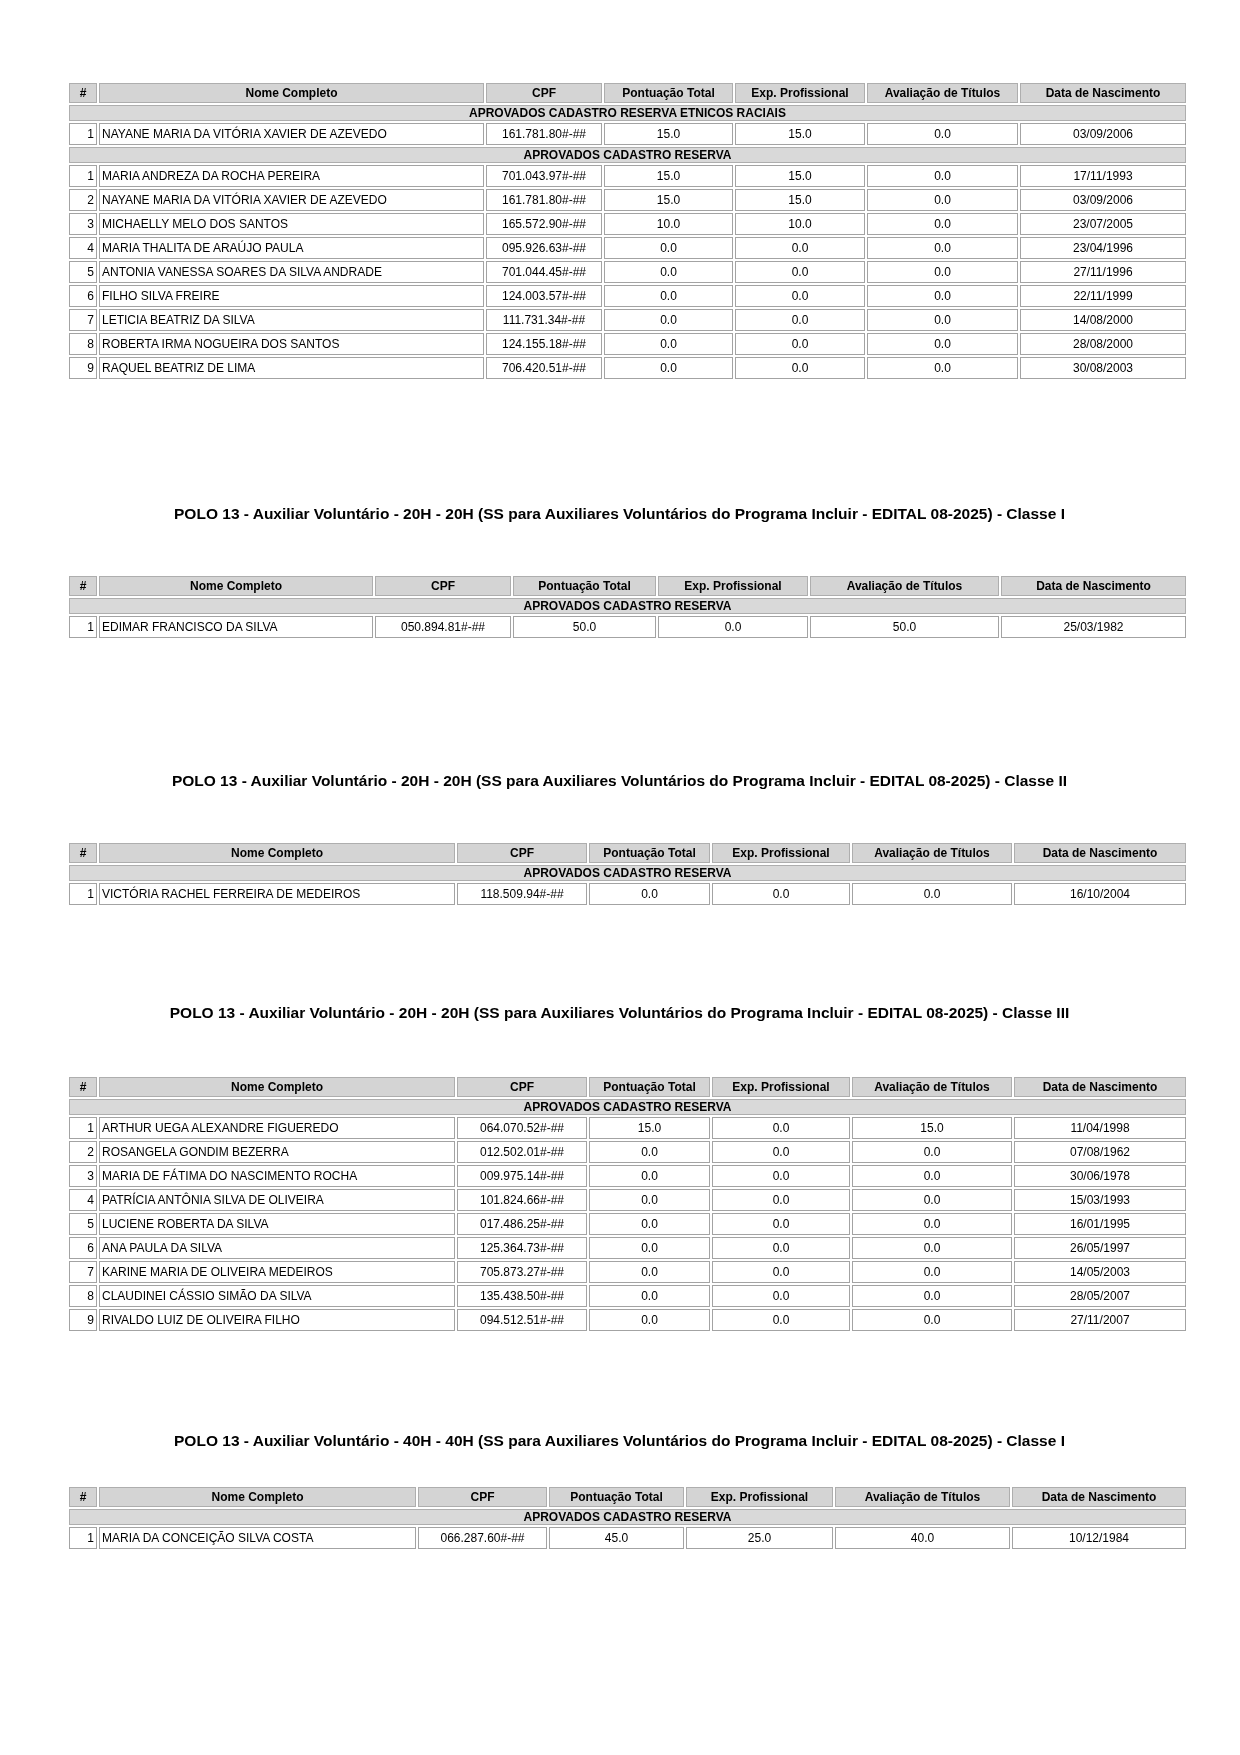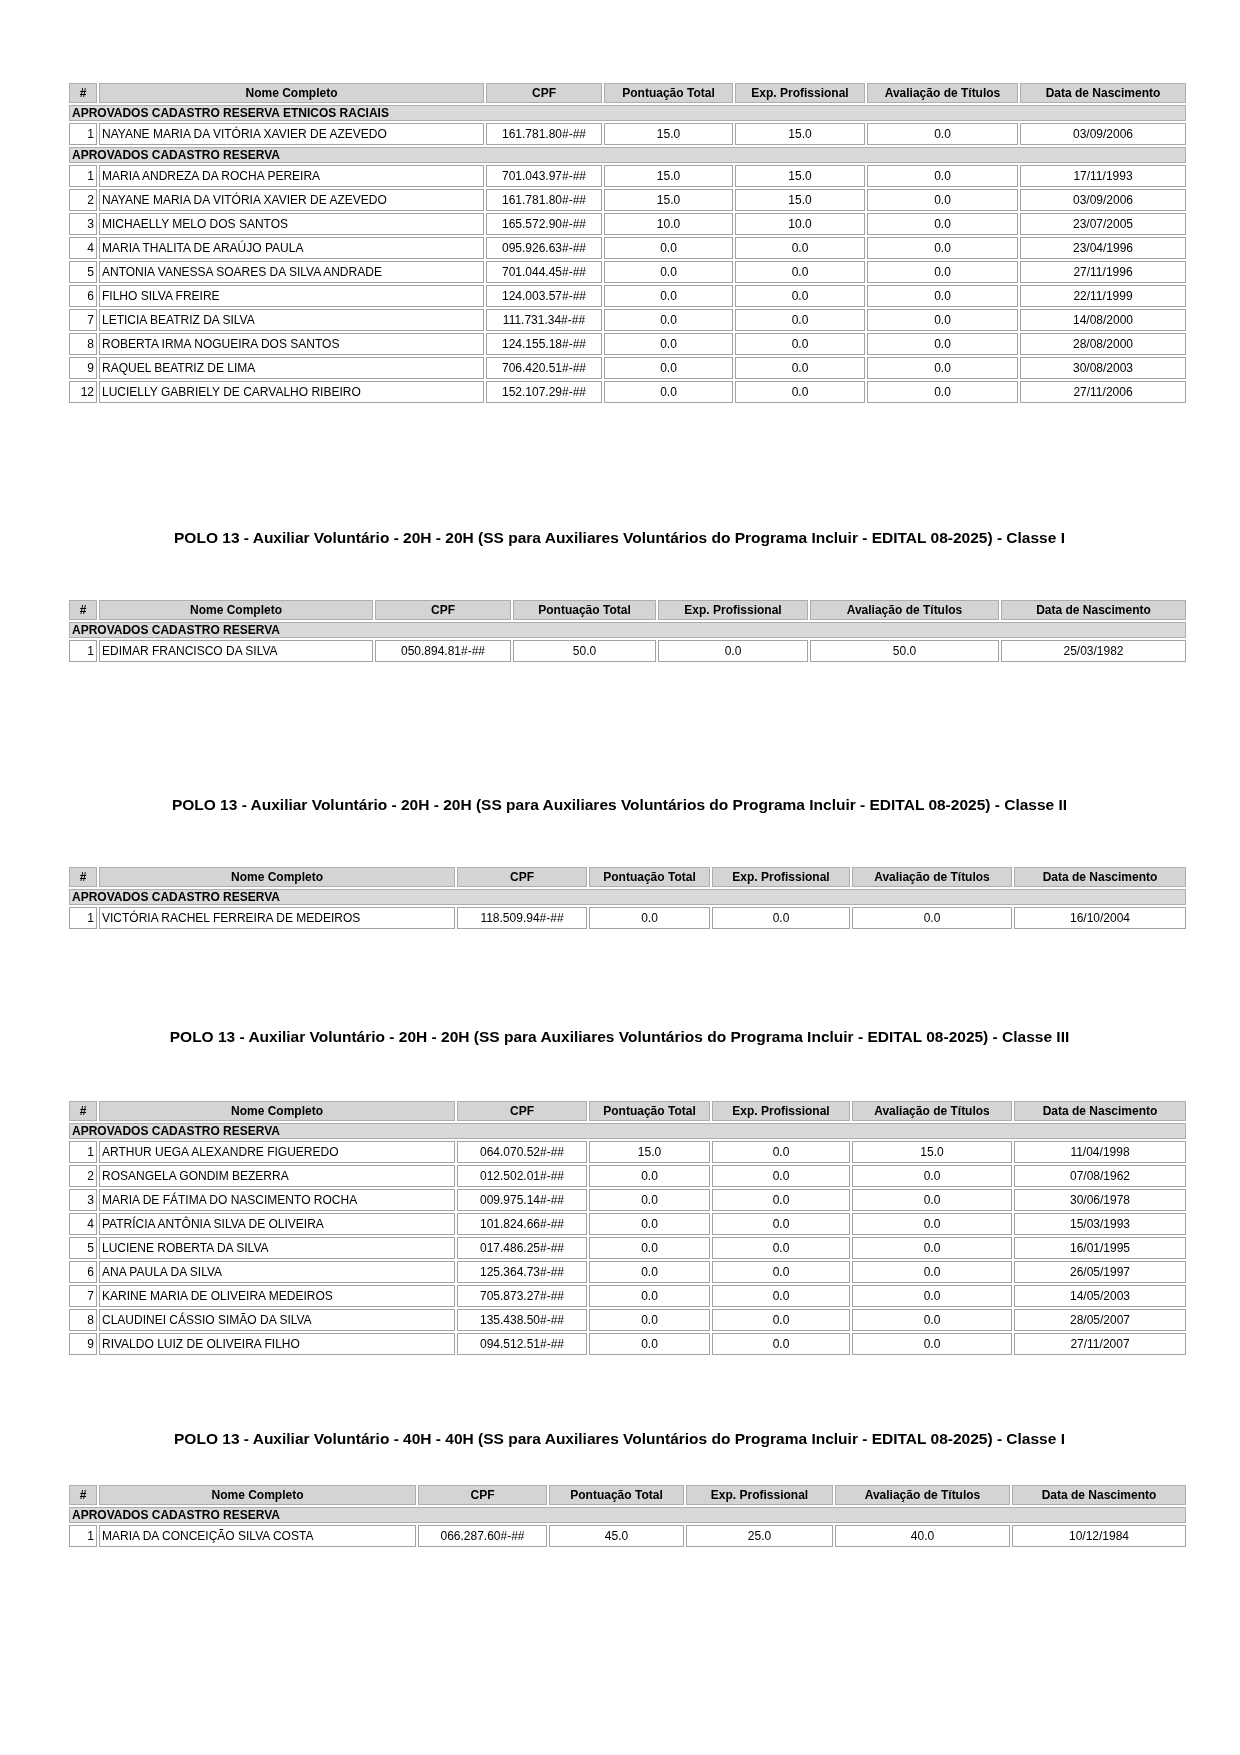--- a/index.html
+++ b/index.html
@@ -19,21 +19,21 @@
   table.results th{
     height:18px;background:#d4d4d4;border:1px solid #aeaeae;
     font-size:12px;font-weight:bold;text-align:center;padding:0 2px;
     overflow:hidden;white-space:nowrap;
   }
   table.results td{
     font-size:12px;overflow:hidden;white-space:nowrap;padding:0 2px;
   }
   td.section-cell{
     height:14px;background:#d9d9d9;border:1px solid #aeaeae;
-    font-weight:bold;line-height:14px;
+    font-weight:bold;text-align:center;line-height:14px;
   }
   td.data-cell{
     height:20px;background:#ffffff;border:1px solid #a3a3a3;line-height:20px;
   }
   td.c0{text-align:right;padding-right:3px;}
   td.c1{text-align:left;padding-left:4px;margin-left:30px;}
   td.c2,td.c3,td.c4,td.c5,td.c6{text-align:center;}
 </style>
 </head>
 <body>
@@ -152,29 +152,20 @@
           </tr>
           <tr>
             <td class="data-cell c0">9</td>
             <td class="data-cell c1">RAQUEL BEATRIZ DE LIMA</td>
             <td class="data-cell c2">706.420.51#-##</td>
             <td class="data-cell c3">0.0</td>
             <td class="data-cell c4">0.0</td>
             <td class="data-cell c5">0.0</td>
             <td class="data-cell c6">30/08/2003</td>
           </tr>
-          <tr>
-            <td class="data-cell c0">12</td>
-            <td class="data-cell c1">LUCIELLY GABRIELY DE CARVALHO RIBEIRO</td>
-            <td class="data-cell c2">152.107.29#-##</td>
-            <td class="data-cell c3">0.0</td>
-            <td class="data-cell c4">0.0</td>
-            <td class="data-cell c5">0.0</td>
-            <td class="data-cell c6">27/11/2006</td>
-          </tr>
         </tbody>
     </table>
   </div>
 
   <div class="block">
     <div class="block-title" style="margin-top: 123px;">POLO 13 - Auxiliar Voluntário - 20H - 20H (SS para Auxiliares Voluntários do Programa Incluir - EDITAL 08-2025) - Classe I</div>
     <table class="results" style="margin-top: 50px;">
       <colgroup>
           <col style="width: 28px;">
           <col style="width: 274px;">
@@ -358,21 +349,21 @@
             <td class="data-cell c3">0.0</td>
             <td class="data-cell c4">0.0</td>
             <td class="data-cell c5">0.0</td>
             <td class="data-cell c6">27/11/2007</td>
           </tr>
         </tbody>
     </table>
   </div>
 
   <div class="block">
-    <div class="block-title" style="margin-top: 72px;">POLO 13 - Auxiliar Voluntário - 40H - 40H (SS para Auxiliares Voluntários do Programa Incluir - EDITAL 08-2025) - Classe I</div>
+    <div class="block-title" style="margin-top: 98px;">POLO 13 - Auxiliar Voluntário - 40H - 40H (SS para Auxiliares Voluntários do Programa Incluir - EDITAL 08-2025) - Classe I</div>
     <table class="results" style="margin-top: 34px;">
       <colgroup>
           <col style="width: 28px;">
           <col style="width: 317px;">
           <col style="width: 129px;">
           <col style="width: 135px;">
           <col style="width: 147px;">
           <col style="width: 175px;">
           <col style="width: 174px;">
         </colgroup>

